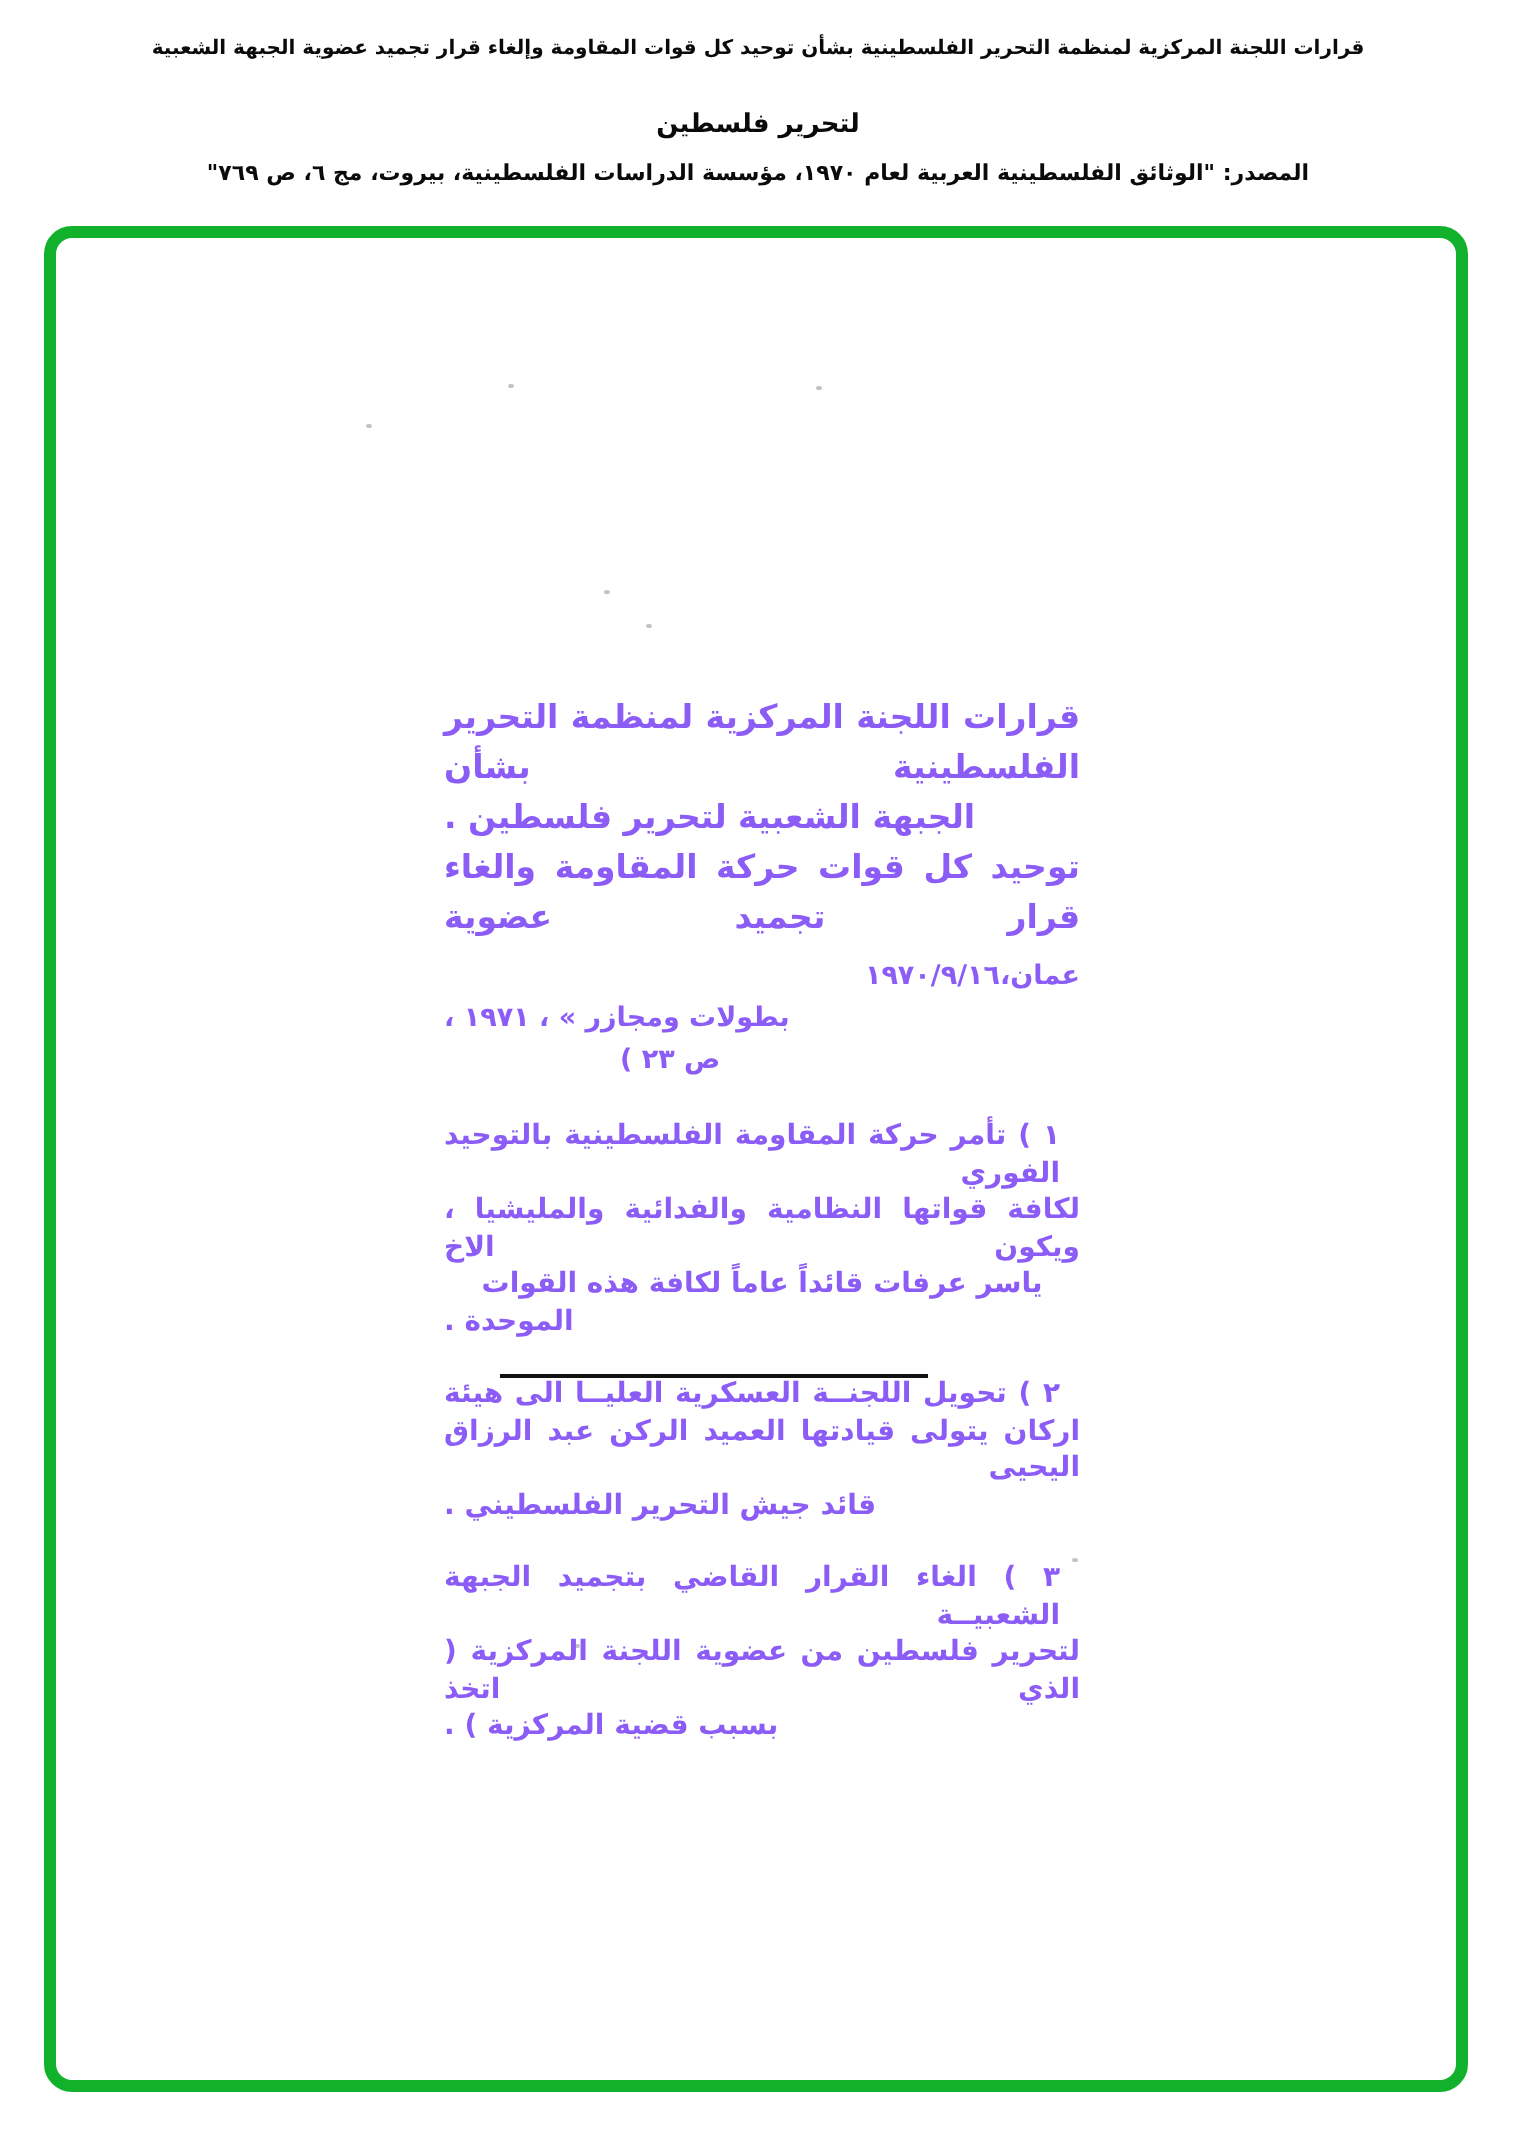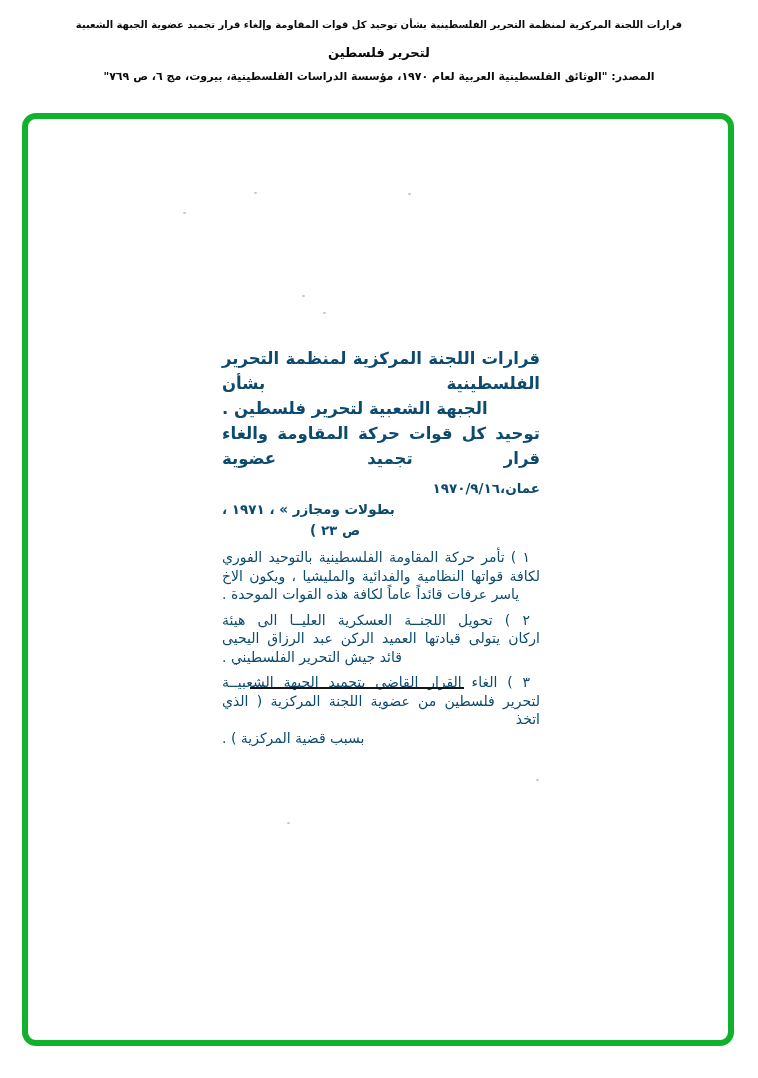--- a/index.html
+++ b/index.html
@@ -14,51 +14,51 @@
     font-family:"DejaVu Sans", sans-serif;
     color:var(--ink);
     overflow:hidden;
   }
   
   .header{
     position:absolute;top:16px;left:0;right:0;
     direction:rtl;text-align:center;color:#0a0a0a;
   }
   .h-line1{font-size:10px;font-weight:700;line-height:17px;padding:0 70px;}
-  .h-line2{margin-top:12px;font-size:13px;font-weight:700;}
+  .h-line2{margin-top:22px;font-size:13px;font-weight:700;}
   .h-source{margin-top:10px;font-size:11px;font-weight:700;}
 
   
   .frame{
     position:absolute;left:22px;top:113px;
     width:700px;height:921px;
     border:6px solid var(--green);
     border-radius:14px;
     background:#ffffff;
   }
   
   .speck{position:absolute;width:3px;height:2px;background:#8f8f8f;opacity:.55;border-radius:50%;}
 
   
   .doc-col{
     position:absolute;left:194px;top:227px;width:318px;
-    direction:rtl;color:#0c4a6e;
+    direction:rtl;color:#8b5cf6;
   }
   .title-line{
     font-size:16.5px;font-weight:700;line-height:25px;
     text-align:justify;text-align-last:justify;
   }
   .title-last{text-align:left;text-align-last:left;}
 
   .date-block{margin-top:7px;font-size:13.5px;font-weight:700;line-height:21px;}
   .date-l1{display:flex;justify-content:space-between;align-items:baseline;}
   .date-l2{text-align:left;text-align-last:left;}
   .date-l3{text-align:right;text-align-last:left;padding-left:88px;}
 
-  .para{margin-top:7px;font-size:14px;font-weight:400;line-height:18.5px;}
+  .para{margin-top:18px;font-size:14px;font-weight:700;line-height:18.5px;}
   .jl{text-align:justify;text-align-last:justify;}
   .ll{text-align:center;text-align-last:left;}
   .pfirst{padding-right:10px;}
 
   .divider{
     position:absolute;left:222px;top:568px;
     width:214px;height:2px;background:#131313;
   }
 </style>
 </head>

